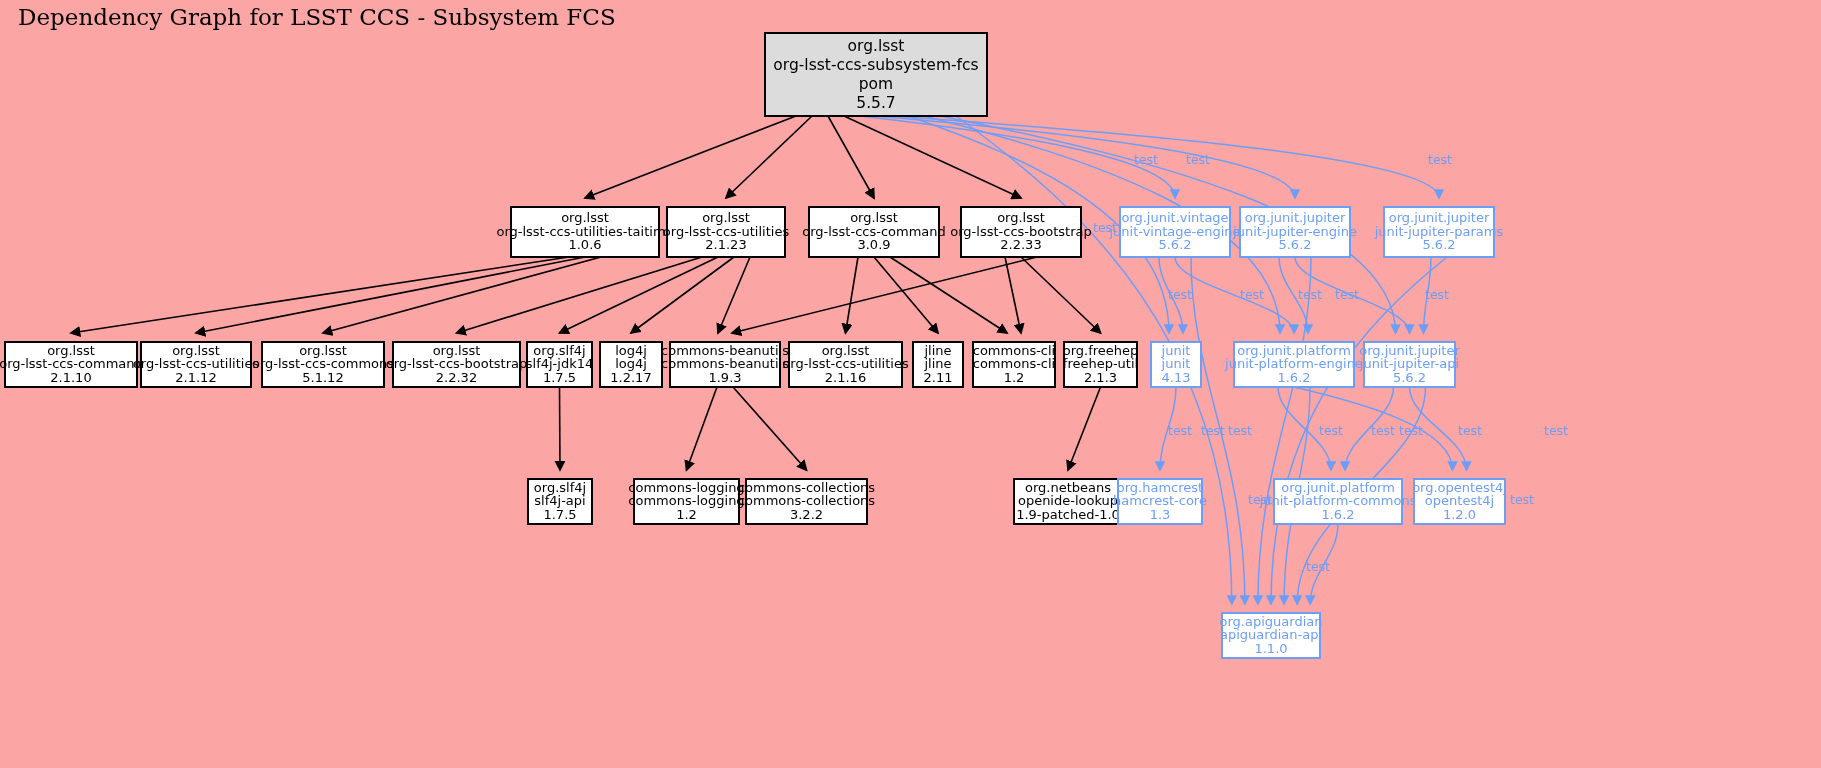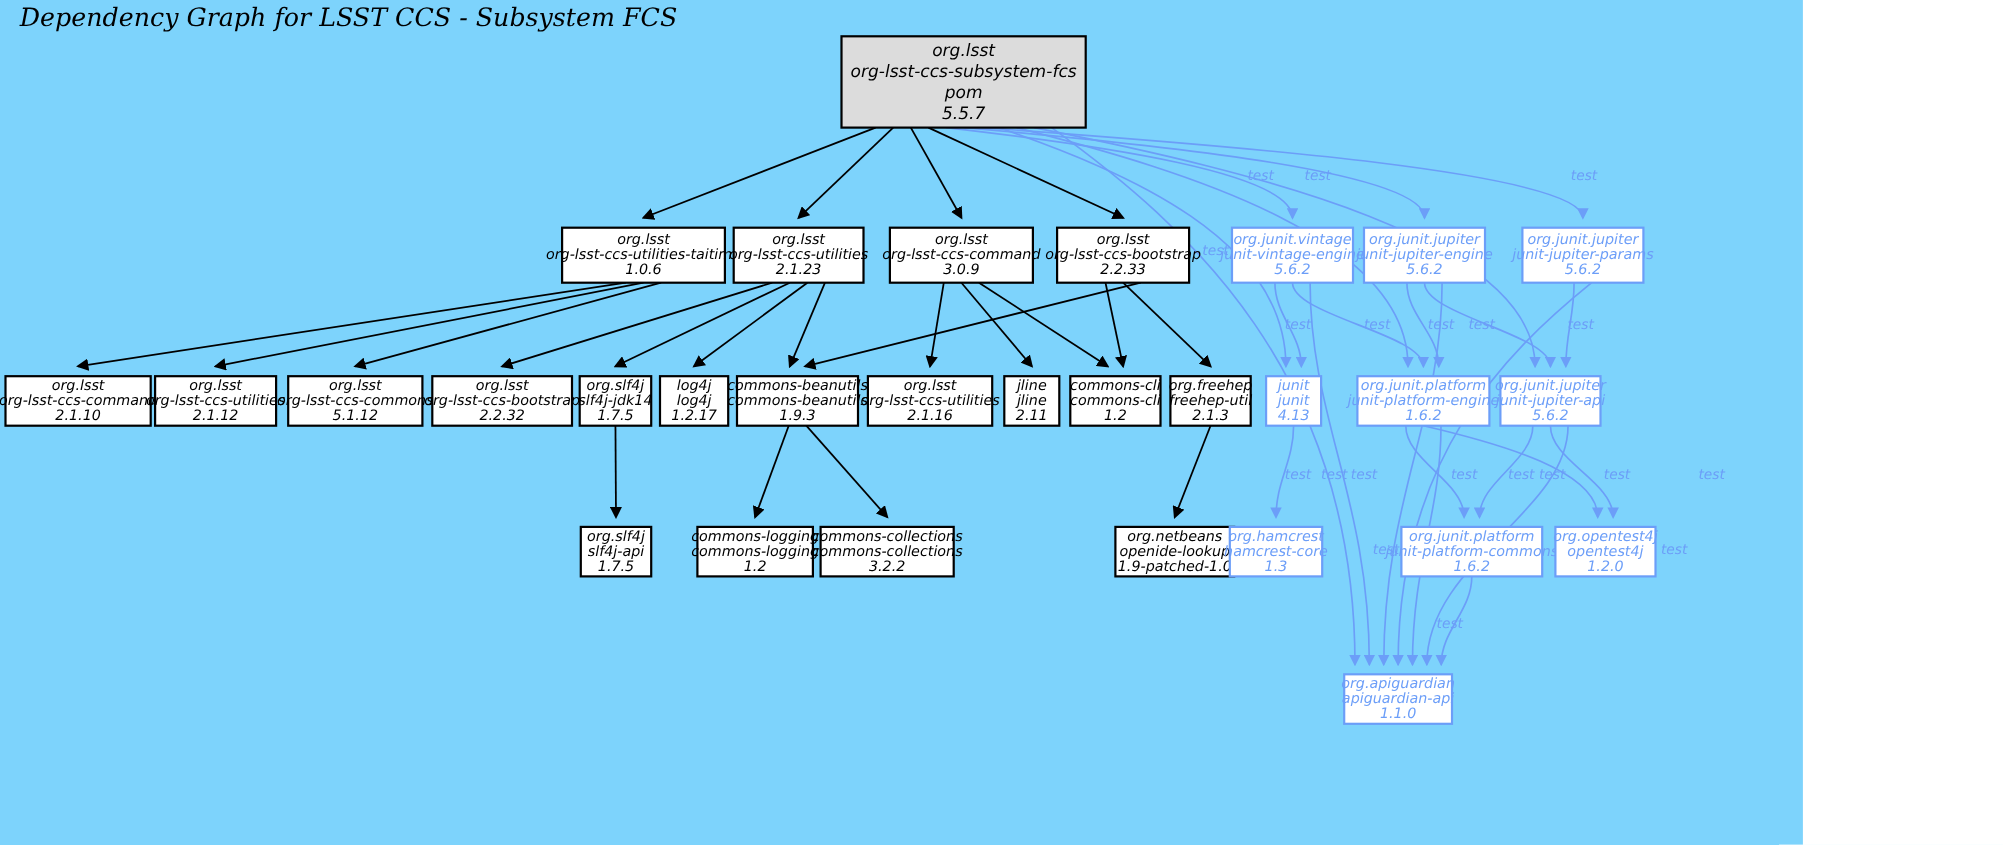--- a/index.html
+++ b/index.html
@@ -2,26 +2,25 @@
 <html><head>
 <meta charset="utf-8">
 <style>
   html, body {
     margin: 0;
     padding: 0;
     background: #ffffff;
   }
   #page {
     position: relative;
-    width: 1639px;
+    width: 1821px;
     height: 768px;
-    background: #7dd3fc;
+    background: #fca5a5;
     overflow: hidden;
     font-family: "DejaVu Sans", sans-serif;
-    font-style: italic;
   }
   #graph-title {
     position: absolute;
     left: 18px;
     top: 4px;
     font-family: "DejaVu Serif", serif;
     font-size: 23px;
     color: #000000;
     white-space: nowrap;
   }

